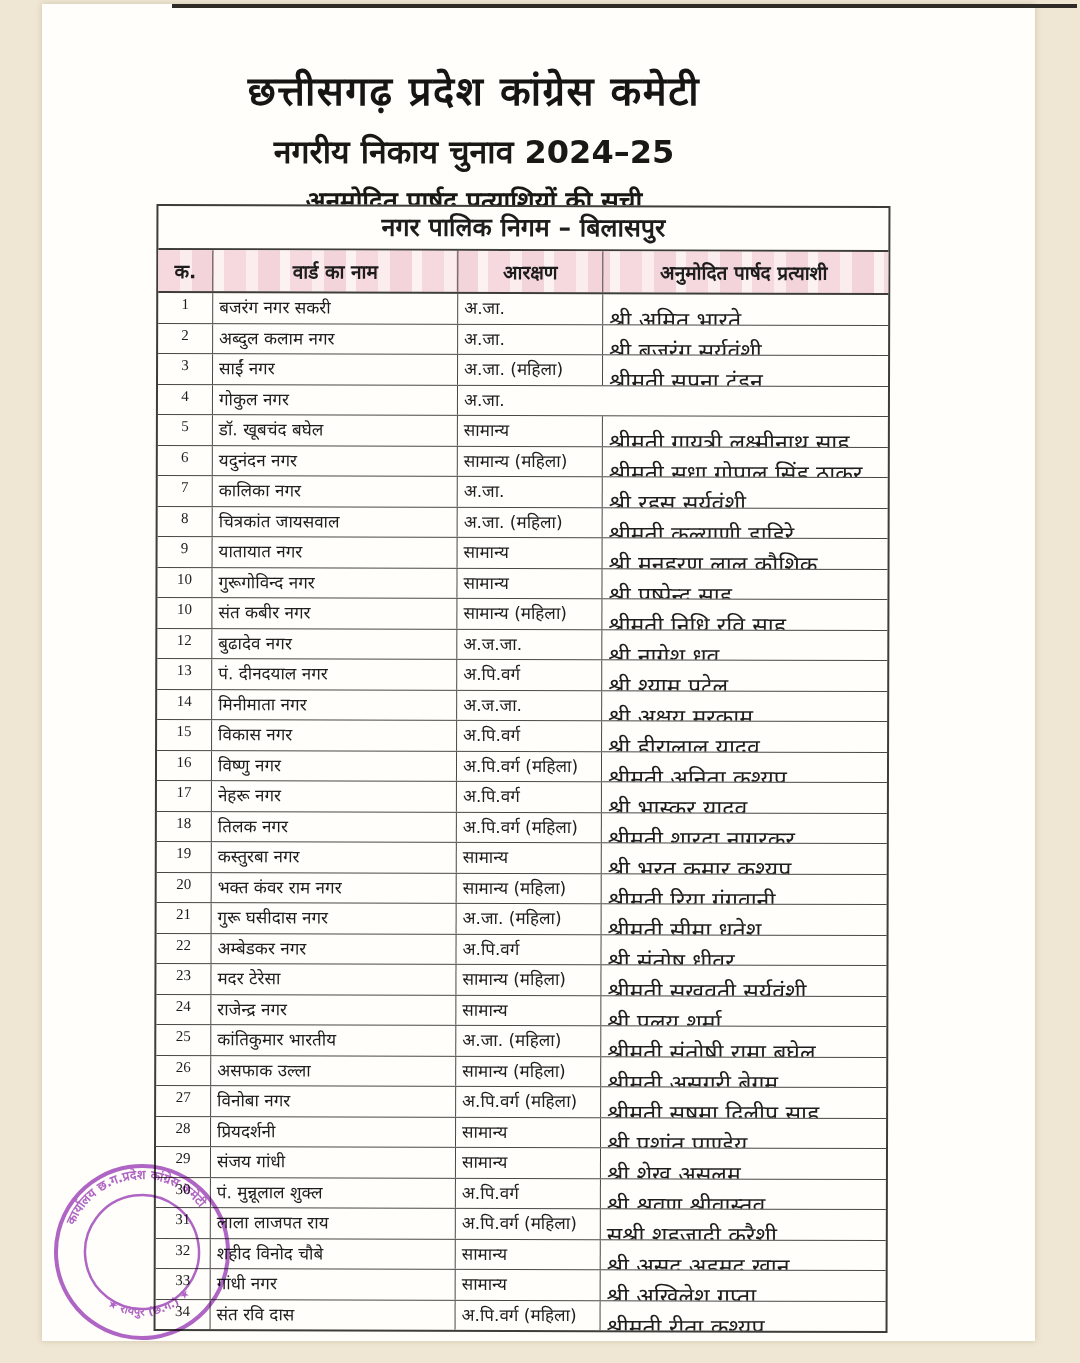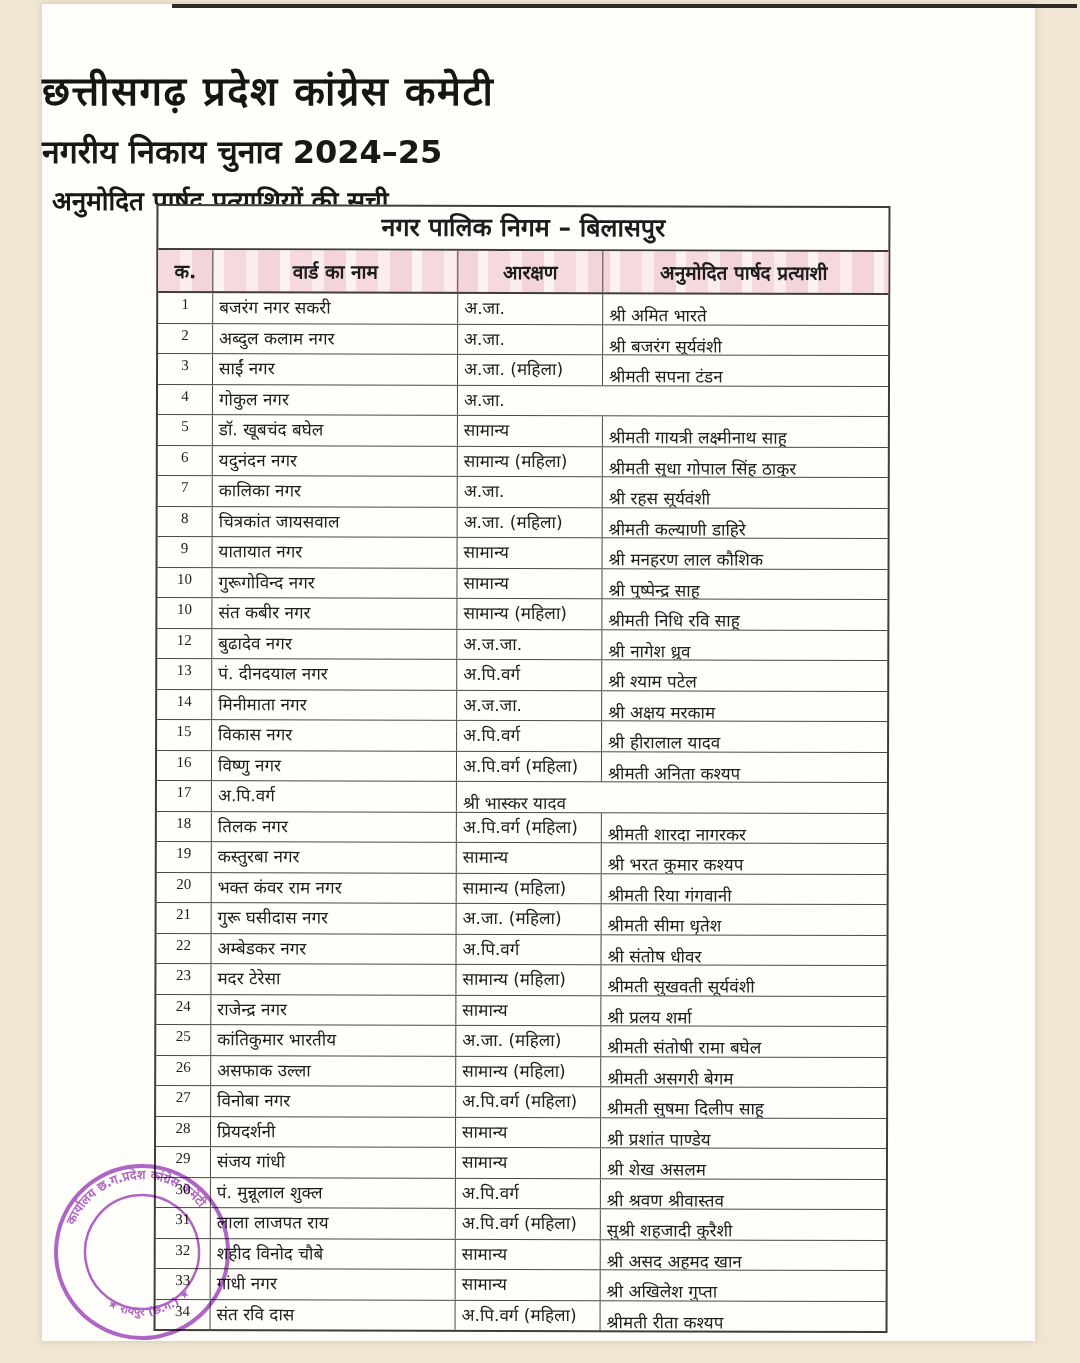--- a/index.html
+++ b/index.html
@@ -11,21 +11,21 @@
   }
   .paper{
     position:absolute;left:42px;top:4px;width:993px;height:1337px;
     background:#fffefa;
     box-shadow:0 0 6px rgba(120,100,70,.25);
   }
   .top-edge{
     position:absolute;left:130px;top:0;width:905px;height:4px;
     background:#2f2c28;
   }
-  .titles{position:absolute;left:0;top:58px;width:840px;text-align:left;}
+  .titles{position:absolute;left:0;top:58px;width:840px;text-align:center;padding-left:12px;}
   .t1{
     font-size:40px;font-weight:800;letter-spacing:1.5px;
     font-family:"DejaVu Sans","Liberation Serif",sans-serif;
     margin:0 0 10px 0;color:#171513;
   }
   .t2{font-size:32px;font-weight:800;margin:12px 0 8px 0;color:#1a1815;
       font-family:"DejaVu Sans","Liberation Serif",sans-serif;}
   .t3{font-size:26px;font-weight:700;margin:10px;color:#1a1815;
       font-family:"DejaVu Sans","Liberation Serif",sans-serif;}
 
@@ -58,21 +58,21 @@
     border-right:1px solid #4a4846;
     padding:0 6px;box-sizing:border-box;overflow:hidden;white-space:nowrap;
   }
   .cell:last-child{border-right:none;}
   .trow{height:29.5px;border-bottom:1px solid #4a4846;font-size:17px;}
   .trow:last-child{border-bottom:none;}
   .c-sno{text-align:center;font-size:15px;padding-top:3px;
          font-family:"Liberation Serif",serif;}
   .c-ward,.c-res{padding-top:2px;
          font-family:"DejaVu Sans","Liberation Serif",sans-serif;}
-  .c-cand{padding-top:9px;font-size:17px;
+  .c-cand{padding-top:9px;font-size:23px;
          font-family:"DejaVu Sans","Liberation Serif",sans-serif;}
 
   .stamp{
     position:absolute;left:42px;top:1152px;width:200px;height:200px;
     mix-blend-mode:multiply;opacity:.88;z-index:5;
     transform:rotate(-8deg);
   }
   .stamp text{
     font-family:"DejaVu Sans","Liberation Sans",sans-serif;
     font-weight:600;
@@ -189,20 +189,21 @@
           <div class="cell c-cand">श्री हीरालाल यादव</div>
         </div>
         <div class="trow">
           <div class="cell c-sno">16</div>
           <div class="cell c-ward">विष्णु नगर</div>
           <div class="cell c-res">अ.पि.वर्ग (महिला)</div>
           <div class="cell c-cand">श्रीमती अनिता कश्यप</div>
         </div>
         <div class="trow">
           <div class="cell c-sno">17</div>
+          <div class="cell c-ward">नेहरू नगर</div>
           <div class="cell c-res">अ.पि.वर्ग</div>
           <div class="cell c-cand">श्री भास्कर यादव</div>
         </div>
         <div class="trow">
           <div class="cell c-sno">18</div>
           <div class="cell c-ward">तिलक नगर</div>
           <div class="cell c-res">अ.पि.वर्ग (महिला)</div>
           <div class="cell c-cand">श्रीमती शारदा नागरकर</div>
         </div>
         <div class="trow">

